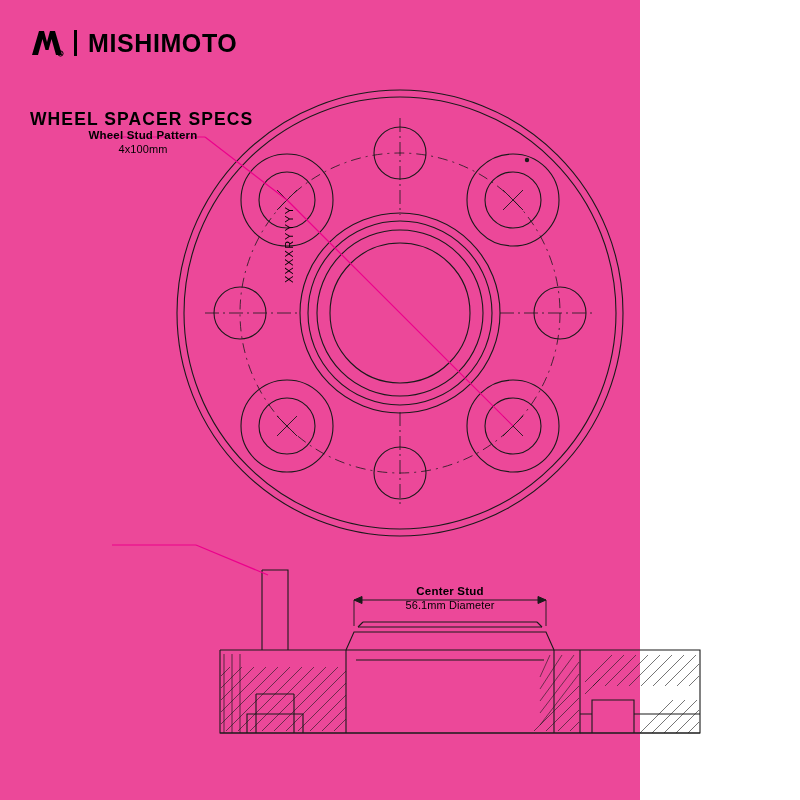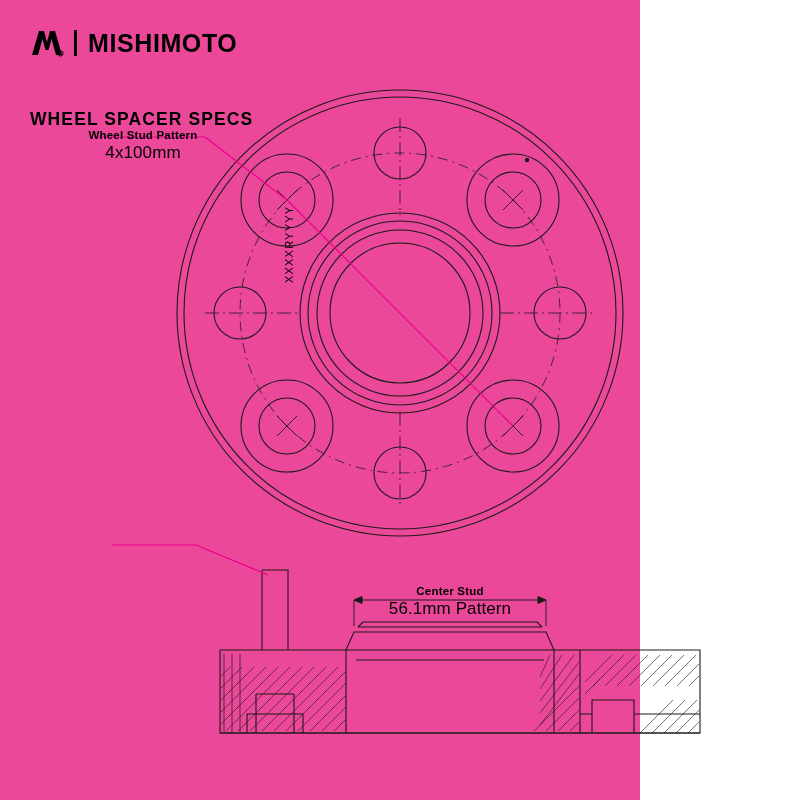--- a/index.html
+++ b/index.html
@@ -79,21 +79,21 @@
     color: #000;
   }
   .callout .c-title {
     font-size: 11.5px;
     font-weight: bold;
     letter-spacing: 0.2px;
     white-space: nowrap;
     line-height: 1.25;
   }
   .callout .c-value {
-    font-size: 17px;
+    font-size: 11px;
     letter-spacing: 0.1px;
     white-space: nowrap;
     line-height: 1.35;
   }
   #callout-stud-pattern { left: 84px; top: 128px; width: 118px; }
   #callout-wheel-stud   { left: 100px; top: 530px; width: 88px; }
   #callout-center-bore  { left: 355px; top: 584px; width: 190px; }
 
   .vtext {
     position: absolute;
@@ -272,18 +272,18 @@
   </svg>
 
   <div class="callout" id="callout-stud-pattern">
     <div class="c-title">Wheel Stud Pattern</div>
     <div class="c-value">4x100mm</div>
   </div>
 
 
   <div class="callout" id="callout-center-bore">
     <div class="c-title">Center Stud</div>
-    <div class="c-value">56.1mm Pattern</div>
+    <div class="c-value">56.1mm Diameter</div>
   </div>
 
   <div class="vtext">XXXXRYYYY</div>
 
 </div>
 
 </body></html>

